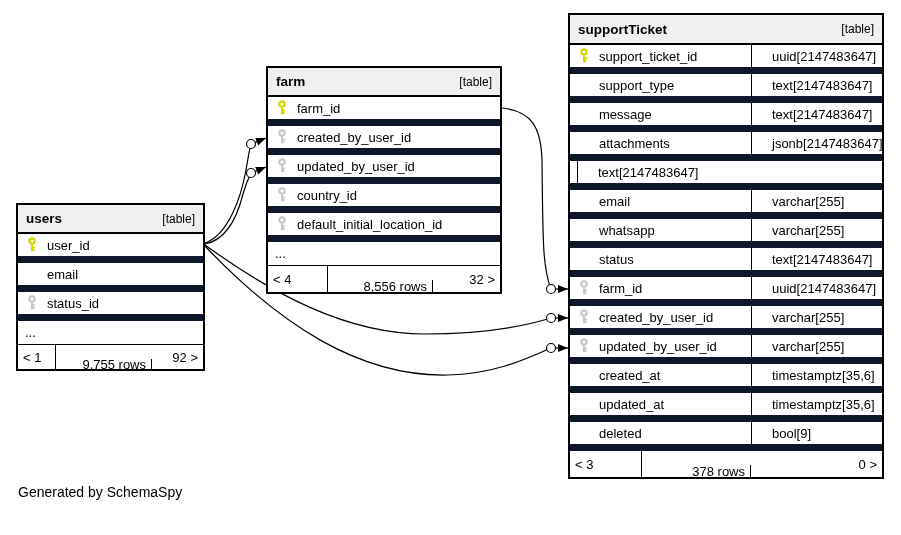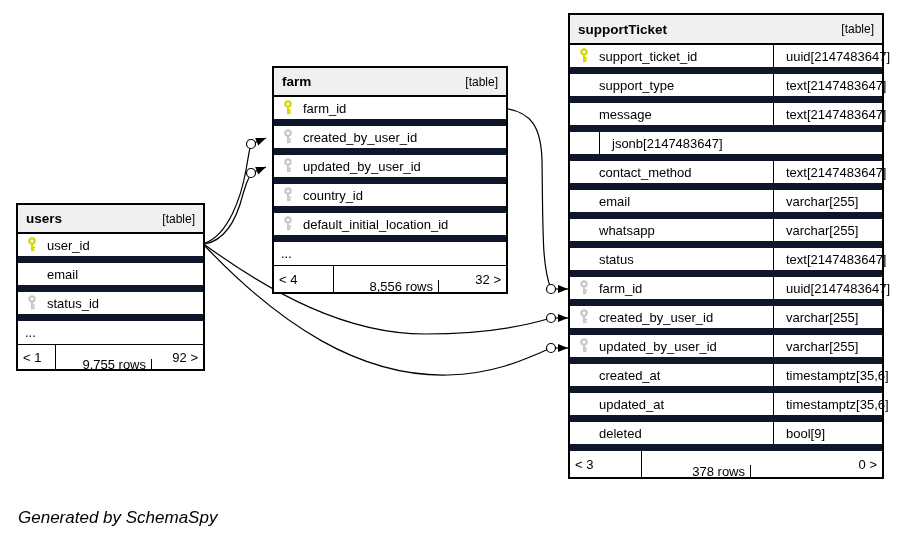--- a/index.html
+++ b/index.html
@@ -8,21 +8,21 @@
     font-family:"Liberation Sans", sans-serif;color:#000;
     -webkit-font-smoothing:antialiased;
   }
   .canvas{position:absolute;inset:0;width:901px;height:535px;overflow:hidden;}
   svg.edges{position:absolute;left:0;top:0;z-index:1;}
   .dbtable{
     position:absolute;z-index:2;background:#fff;border:2px solid #000;
     box-sizing:border-box;font-size:13px;
   }
   #t-users{left:16px;top:203px;width:189px;}
-  #t-farm{left:272px;top:66px;width:236px;}
+  #t-farm{left:266px;top:66px;width:236px;}
   #t-st{left:568px;top:13px;width:316px;}
   .thead{
     height:29px;box-sizing:border-box;background:#f0f0f0;border-bottom:2px solid #000;
     display:flex;justify-content:space-between;align-items:center;padding:0 8px;
   }
   #t-st .thead{height:30px;gap:16px;}
   .tname{font-weight:bold;font-size:13.5px;}
   .tbadge{font-size:12px;}
   .trow{
     height:29px;box-sizing:border-box;border-bottom:7px solid #0f172a;
@@ -30,36 +30,36 @@
   }
   .trow:last-of-type{border-bottom:none;}
   .keyslot{width:13px;margin-right:9px;flex:0 0 13px;display:flex;align-items:center;justify-content:center;}
   .pk{color:#d6d600;}
   .fk{color:#c8c8c8;}
   .colname{white-space:nowrap;}
   .namecell{flex:0 0 auto;display:flex;align-items:center;}
   #t-st .namecell{width:174px;}
   .typecell{
     flex:1;align-self:stretch;display:flex;align-items:center;
-    border-left:1px solid #000;padding:0 12px;white-space:nowrap;box-sizing:border-box;margin-left:22px;
+    border-left:1px solid #000;padding:0 20px;white-space:nowrap;box-sizing:border-box;
   }
   .ellipsisrow{
     height:24px;box-sizing:border-box;border-bottom:1px solid #000;
     display:flex;align-items:center;padding-left:7px;
   }
   .tfoot{height:24px;box-sizing:border-box;display:flex;align-items:stretch;}
   #t-farm .tfoot,#t-st .tfoot{height:26px;}
   .tfoot>div{display:flex;align-items:center;box-sizing:border-box;padding:0 5px;white-space:nowrap;}
   .f-left{border-right:1px solid #000;}
   .f-center{flex:1;border-right:1px solid #000;justify-content:flex-end;margin-top:14px;}
   .f-right{justify-content:flex-end;}
   #t-users .f-left{width:38px;} #t-users .f-right{width:51px;}
   #t-farm .f-left{width:60px;}  #t-farm .f-right{width:67px;}
   #t-st .f-left{width:72px;}    #t-st .f-right{width:131px;}
-  .credit{position:absolute;left:18px;top:508px;font-size:17px;z-index:2;font-style:italic;}
+  .credit{position:absolute;left:18px;top:484px;font-size:14px;z-index:2;}
 </style>
 </head>
 <body>
 
 <div class="canvas">
 
   <svg class="edges" width="901" height="535" viewBox="0 0 901 535">
     <g fill="none" stroke="#000" stroke-width="1.2">
 
       <g>
@@ -231,28 +231,28 @@
 
     <div class="trow">
       <span class="namecell">
         <span class="keyslot"></span>
         <span class="colname">message</span>
       </span>
       <span class="typecell">text[2147483647]</span>
     </div>
 
     <div class="trow">
+      <span class="namecell">
+        <span class="keyslot"></span>
+        <span class="colname">attachments</span>
+      </span>
       <span class="typecell">jsonb[2147483647]</span>
     </div>
 
     <div class="trow">
-      <span class="namecell">
-        <span class="keyslot"></span>
-        <span class="colname">contact_method</span>
-      </span>
       <span class="typecell">text[2147483647]</span>
     </div>
 
     <div class="trow">
       <span class="namecell">
         <span class="keyslot"></span>
         <span class="colname">email</span>
       </span>
       <span class="typecell">varchar[255]</span>
     </div>

